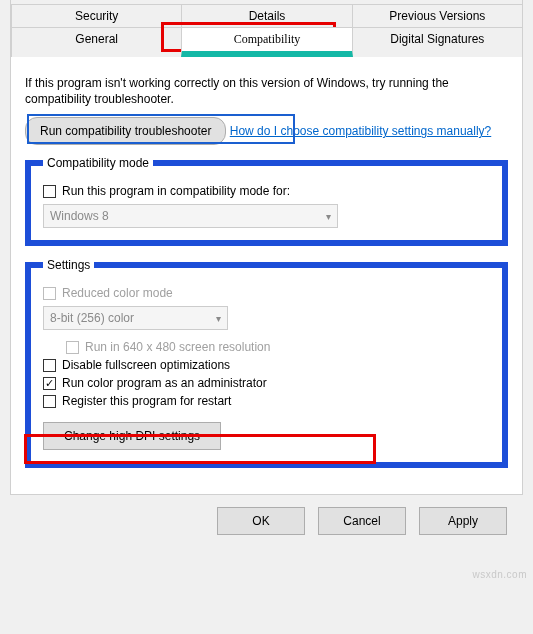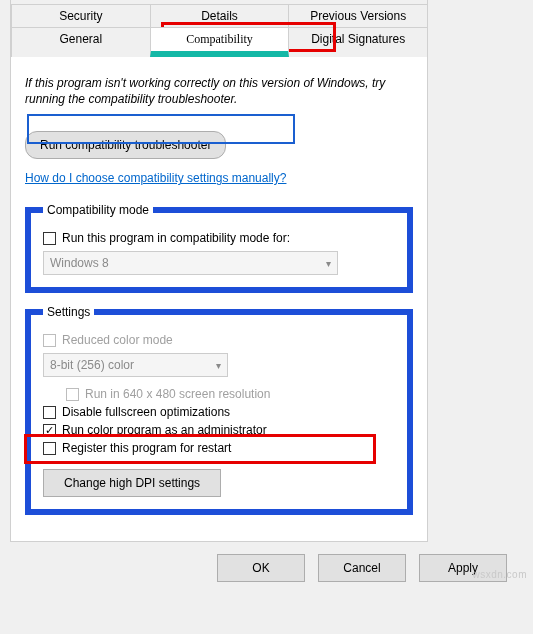--- a/index.html
+++ b/index.html
@@ -1,23 +1,23 @@
 <!DOCTYPE html>
 <html><head>
 <meta charset="utf-8">
 <style>
   * { box-sizing: border-box; font-family: "Segoe UI", Tahoma, sans-serif; font-size: 12px; }
   body { margin: 0; padding: 0; background: #f0f0f0; width: 533px; height: 634px; position: relative; overflow: hidden; }
-  .dialog { background: #b91c1c; width: 418px; margin: 0 0 0 10px; border: 1px solid #d0d0d0; border-top: none; }
+  .dialog { background: #b91c1c; width: 513px; margin: 0 0 0 10px; border: 1px solid #d0d0d0; border-top: none; }
   .tabs { display: flex; flex-wrap: wrap; background: #f0f0f0; padding-top: 4px; }
   .tab-row { display: flex; width: 100%; }
   .tab { flex: 1; text-align: center; padding: 4px 8px; background: #f0f0f0; border: 1px solid #d0d0d0; border-bottom: none; margin-right: -1px; cursor: pointer; }
   .tab.active { background: #fff; border-bottom: 6px solid #14b8a6; position: relative; z-index: 2; font-family: Liberation Serif, serif; }
   .tab-content { padding: 12px 14px 14px 14px; background: #fff; }
-  .intro { margin: 6px 0 24px 0; line-height: 1.35; font-style: italic; }
+  .intro { margin: 6px 0 5px 0; line-height: 1.35; }
   .btn { background: #e1e1e1; border: 1px solid #adadad; padding: 4px 10px; cursor: pointer; display: inline-flex; align-items: center; gap: 4px; }
   .troubleshooter { padding: 6px 14px; border-radius: 12px; }
   .link { color: #0066cc; text-decoration: underline; cursor: pointer; display: inline-block; margin: 12px 0 10px 0; }
   fieldset { border: 6px solid #1d4ed8; margin: 8px 0 12px 0; padding: 10px 12px 12px 12px; }
   legend { padding: 0 4px; }
   .row { display: flex; align-items: center; margin: 4px 0; }
   .cb { width: 13px; height: 13px; border: 1px solid #333; margin-right: 6px; display: inline-flex; align-items: center; justify-content: center; background: #fff; flex-shrink: 0; }
   .cb.disabled { border-color: #bdbdbd; }
   .cb.checked::after { content: "✓"; font-size: 11px; line-height: 11px; color: #000; }
   .disabled-text { color: #a0a0a0; }

